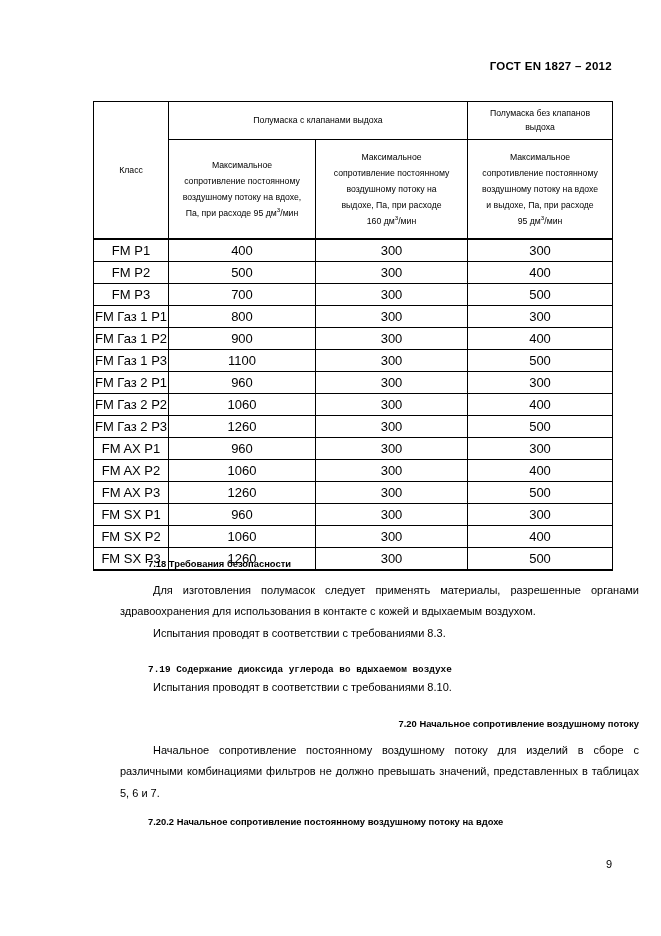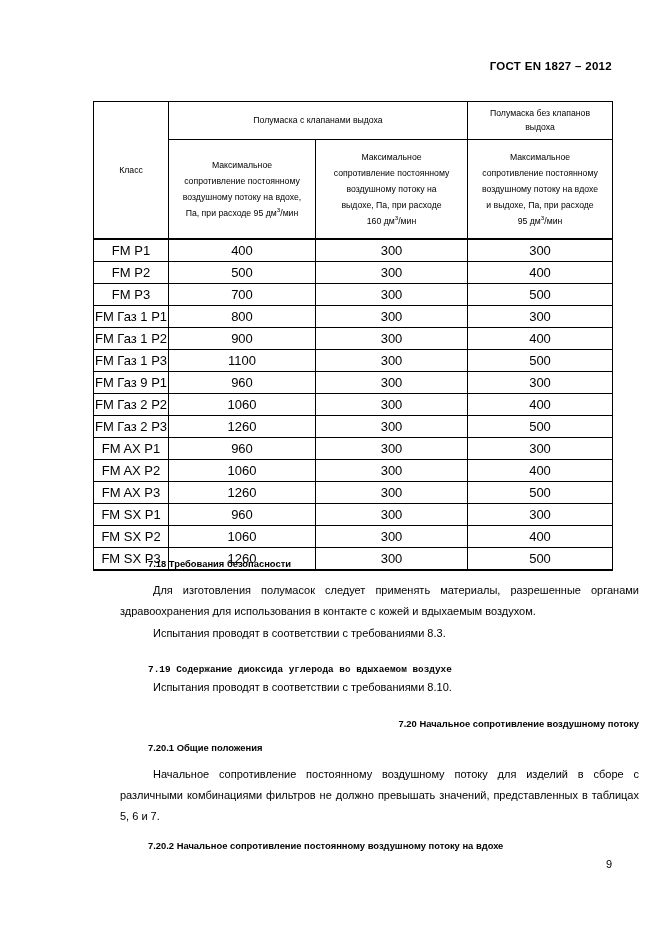--- a/index.html
+++ b/index.html
@@ -205,21 +205,21 @@
           <td>300</td>
           <td>400</td>
         </tr>
         <tr>
           <td>FM Газ 1 P3</td>
           <td>1100</td>
           <td>300</td>
           <td>500</td>
         </tr>
         <tr>
-          <td>FM Газ 9 P1</td>
+          <td>FM Газ 2 P1</td>
           <td>960</td>
           <td>300</td>
           <td>300</td>
         </tr>
         <tr>
           <td>FM Газ 2 P2</td>
           <td>1060</td>
           <td>300</td>
           <td>400</td>
         </tr>
@@ -272,21 +272,20 @@
 
     <h2 class="heading sp-18">7.18  Требования безопасности</h2>
     <p class="para first">Для изготовления полумасок следует применять материалы, разрешенные органами здравоохранения для использования в контакте с кожей и вдыхаемым воздухом.</p>
     <p class="para tight">Испытания проводят в соответствии с требованиями 8.3.</p>
 
     <h2 class="heading sp-19">7.19  Содержание диоксида углерода во вдыхаемом воздухе</h2>
     <p class="para tight">Испытания проводят в соответствии с требованиями 8.10.</p>
 
     <h2 class="heading sp-720">7.20 Начальное сопротивление воздушному потоку</h2>
 
-    <h2 class="heading sp-7201">7.20.1  Общие положения</h2>
     <p class="para first">Начальное сопротивление постоянному воздушному потоку для изделий в сборе с различными комбинациями фильтров не должно превышать значений, представленных в таблицах 5, 6 и 7.</p>
 
     <h2 class="heading sp-7202">7.20.2   Начальное сопротивление постоянному воздушному потоку на вдохе</h2>
   </div>
 
   <div class="page-number">9</div>
 
 </div>
 
 </body></html>

